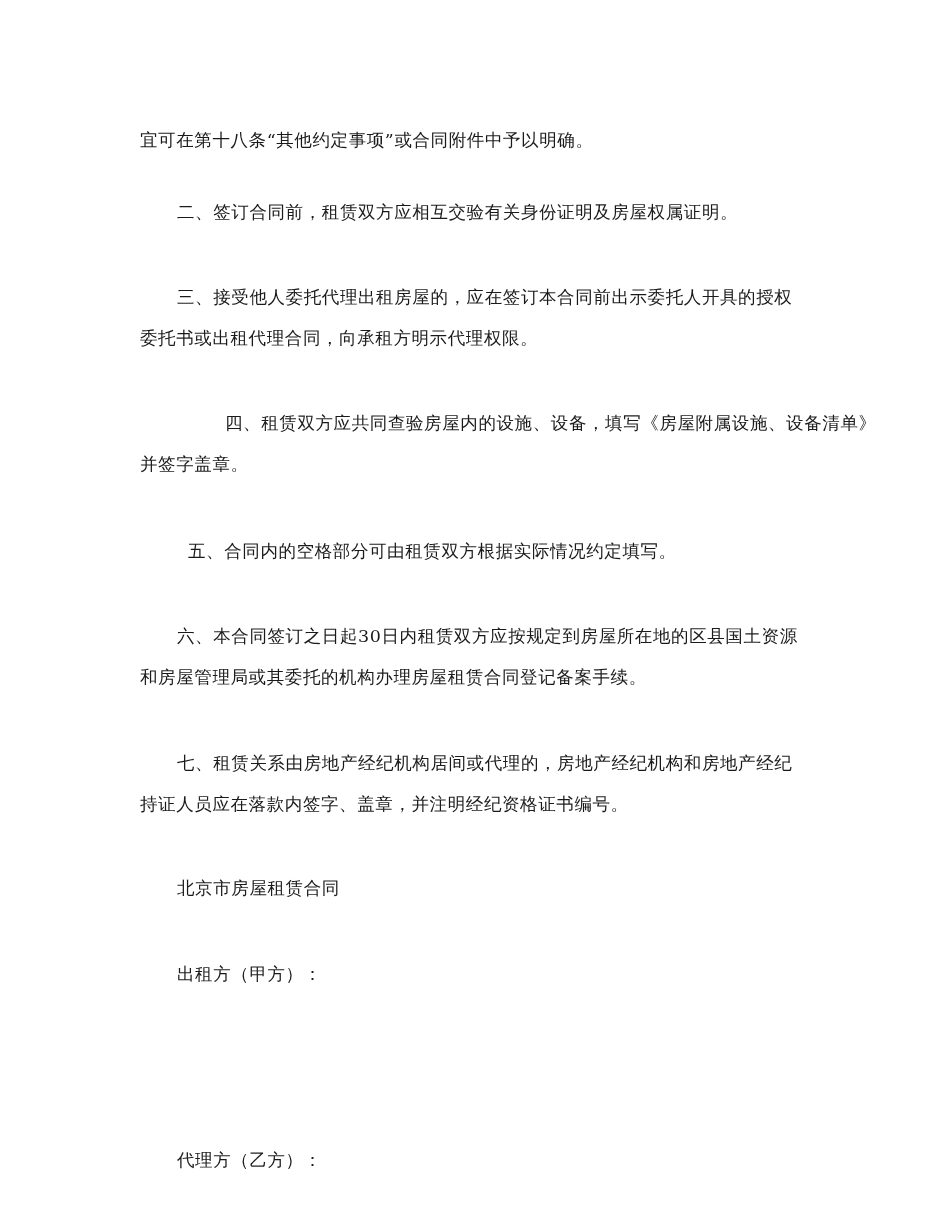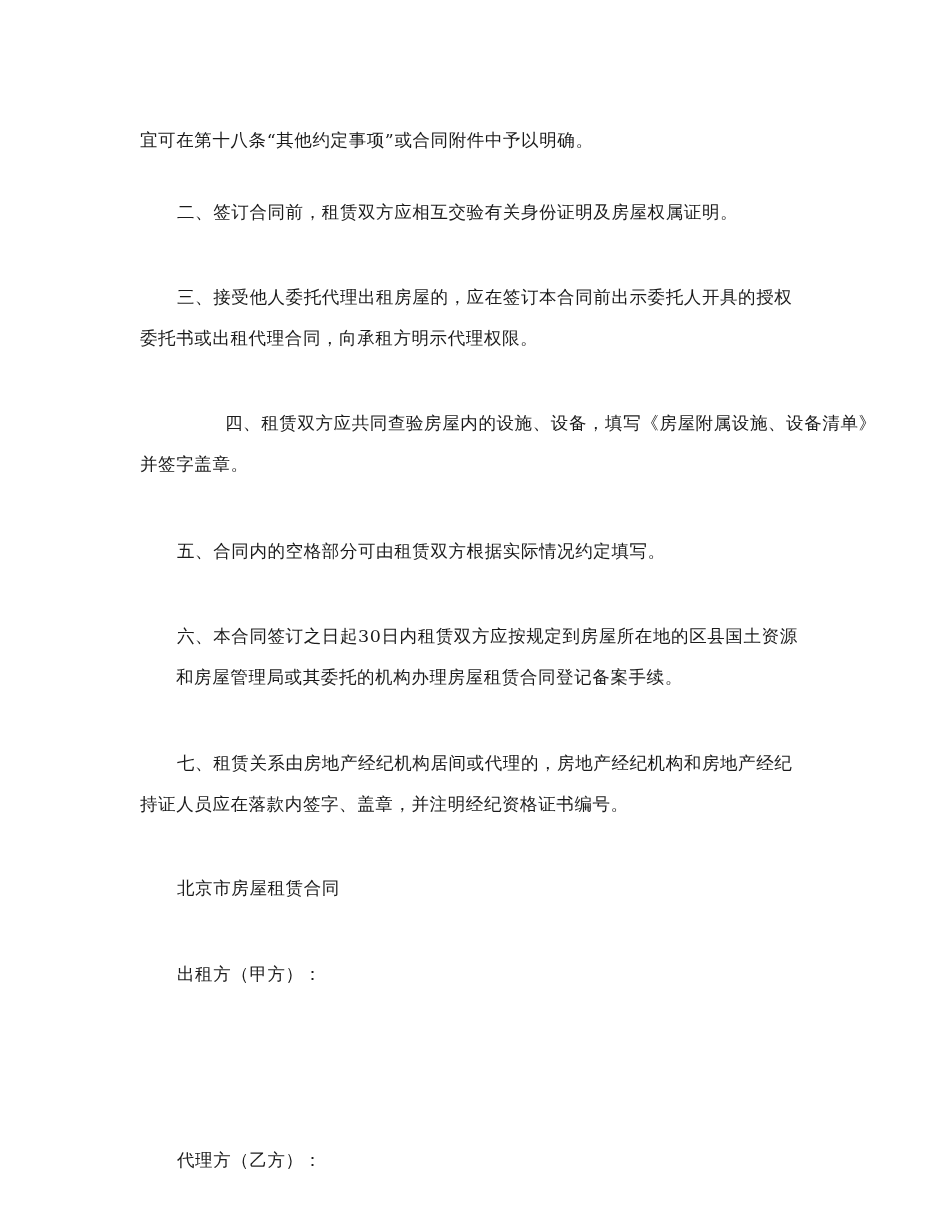--- a/index.html
+++ b/index.html
@@ -38,24 +38,24 @@
   <div class="line" style="top:115px;margin-top:13px;">宜可在第十八条“其他约定事项”或合同附件中予以明确。</div>
 
   <div class="line indent" style="top:200px;">二、签订合同前，租赁双方应相互交验有关身份证明及房屋权属证明。</div>
 
   <div class="line indent" style="top:285px;">三、接受他人委托代理出租房屋的，应在签订本合同前出示委托人开具的授权</div>
   <div class="line" style="top:326px;">委托书或出租代理合同，向承租方明示代理权限。</div>
 
   <div class="line indent" style="top:411px;margin-left:48px;">四、租赁双方应共同查验房屋内的设施、设备，填写《房屋附属设施、设备清单》</div>
   <div class="line" style="top:452px;text-align:center;">并签字盖章。</div>
 
-  <div class="line indent" style="top:539px;">五、合同内的空格部分可由租赁双方根据实际情况约定填写。</div>
+  <div class="line indent" style="top:539px;margin-left:11px;">五、合同内的空格部分可由租赁双方根据实际情况约定填写。</div>
 
   <div class="line indent" style="top:624px;">六、本合同签订之日起30日内租赁双方应按规定到房屋所在地的区县国土资源</div>
-  <div class="line" style="top:665px;margin-left:36px;">和房屋管理局或其委托的机构办理房屋租赁合同登记备案手续。</div>
+  <div class="line" style="top:665px;">和房屋管理局或其委托的机构办理房屋租赁合同登记备案手续。</div>
 
   <div class="line indent" style="top:751px;">七、租赁关系由房地产经纪机构居间或代理的，房地产经纪机构和房地产经纪</div>
   <div class="line" style="top:792px;">持证人员应在落款内签字、盖章，并注明经纪资格证书编号。</div>
 
   <div class="line indent" style="top:876px;">北京市房屋租赁合同</div>
 
   <div class="line indent" style="top:962px;">出租方（甲方）：</div>
 
   <div class="line indent" style="top:1108px;margin-top:40px;">代理方（乙方）：</div>
 </div>

